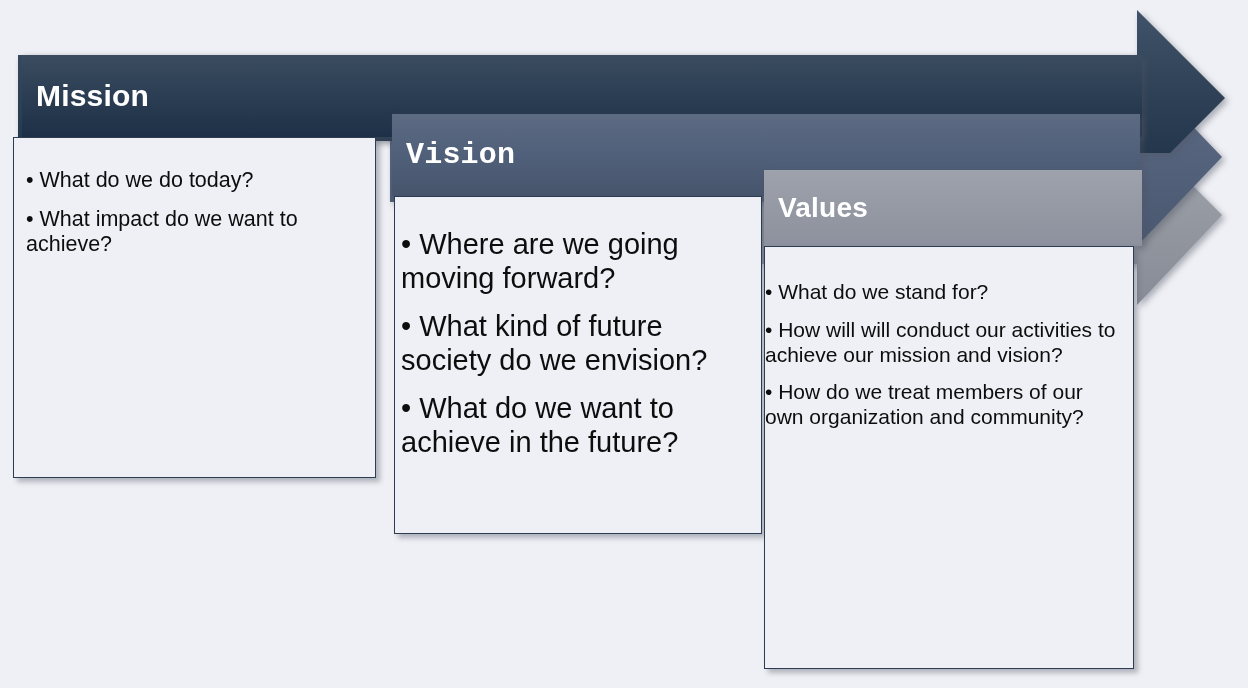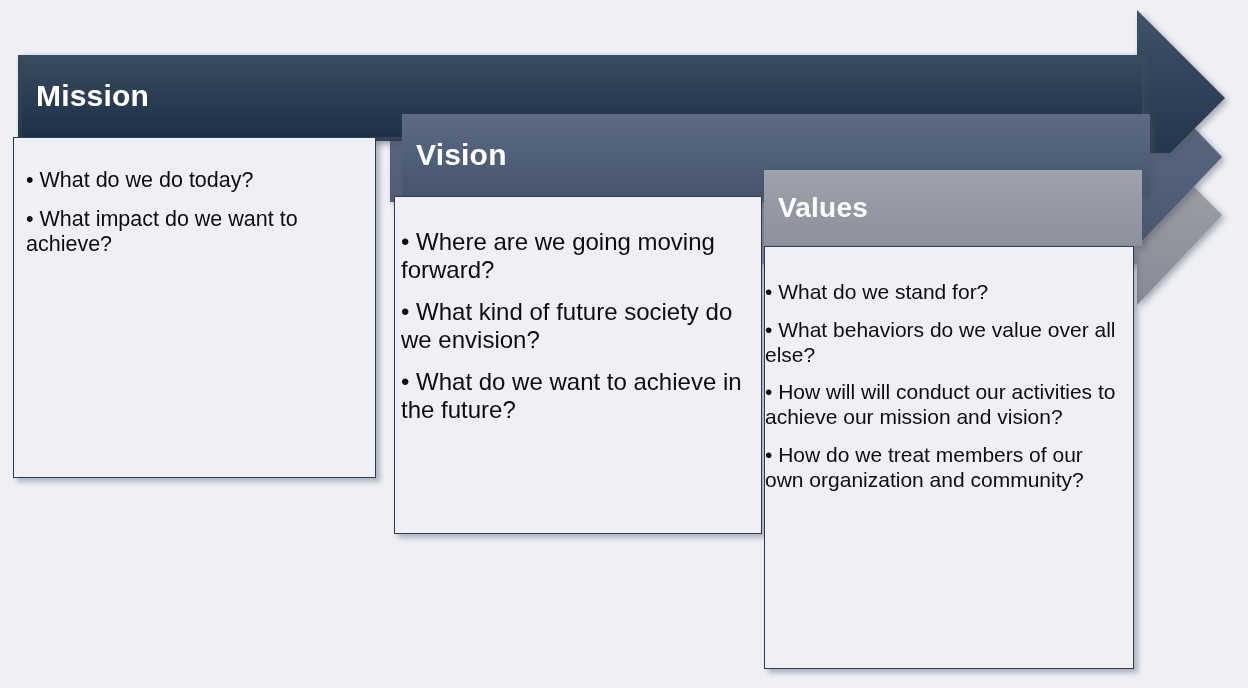--- a/index.html
+++ b/index.html
@@ -74,32 +74,33 @@
   #mission-body {
     left: 13px; top: 137px;
     width: 363px; height: 341px;
     padding: 30px 6px 0 12px;
   }
   #mission-body .bullets li { font-size: 21.5px; line-height: 1.17; }
   #mission-body .bullets li { margin-bottom: 14px; }
 
   
   #vision-header {
-    left: 402px; top: 114px;
+    left: 392px; top: 114px;
     width: 748px; height: 82px;
     padding-left: 14px;
     font-size: 30px;
     background: linear-gradient(to bottom, #5c6a82 0%, #51607a 50%, #46546c 100%);
+    font-family: Liberation Mono, monospace;
   }
   #vision-body {
     left: 394px; top: 196px;
     width: 368px; height: 338px;
     padding: 31px 6px 0 6px;
   }
-  #vision-body .bullets li { font-size: 24px; line-height: 1.17; margin-bottom: 14px; }
+  #vision-body .bullets li { font-size: 29px; line-height: 1.17; margin-bottom: 14px; }
 
   
   #values-header {
     left: 764px; top: 170px;
     width: 378px; height: 76px;
     padding-left: 14px;
     font-size: 28px;
     background: linear-gradient(to bottom, #9ea2ac 0%, #9499a4 50%, #8c91 9d 100%);
     background: linear-gradient(to bottom, #9ea2ac 0%, #9499a4 50%, #8c919d 100%);
   }
@@ -180,20 +181,19 @@
     </div>
   </div>
 
   <div class="panel">
     <div class="panel-header" id="values-header">
       <span>Values</span>
     </div>
     <div class="panel-body" id="values-body">
       <ul class="bullets">
         <li>• What do we stand for?</li>
-        <li>• What behaviors do we value over all else?</li>
         <li>• How will will conduct our activities to achieve our mission and vision?</li>
         <li>• How do we treat members of our own organization and community?</li>
       </ul>
     </div>
   </div>
 
 </div>
 
 </body></html>

